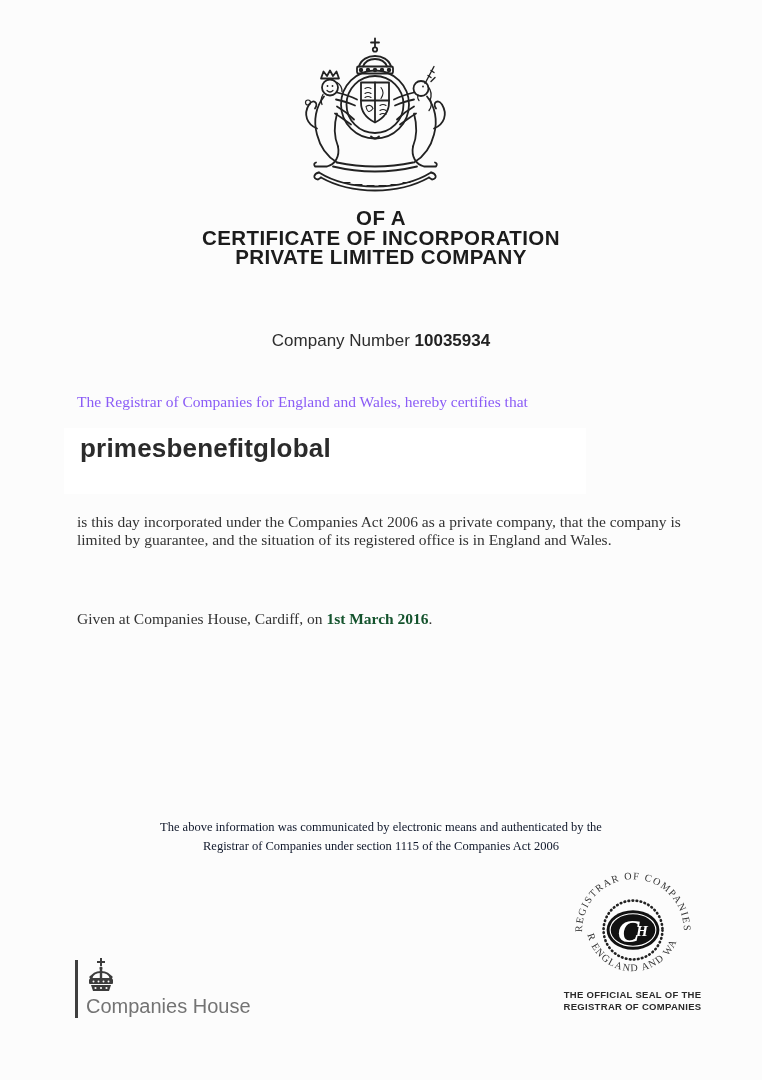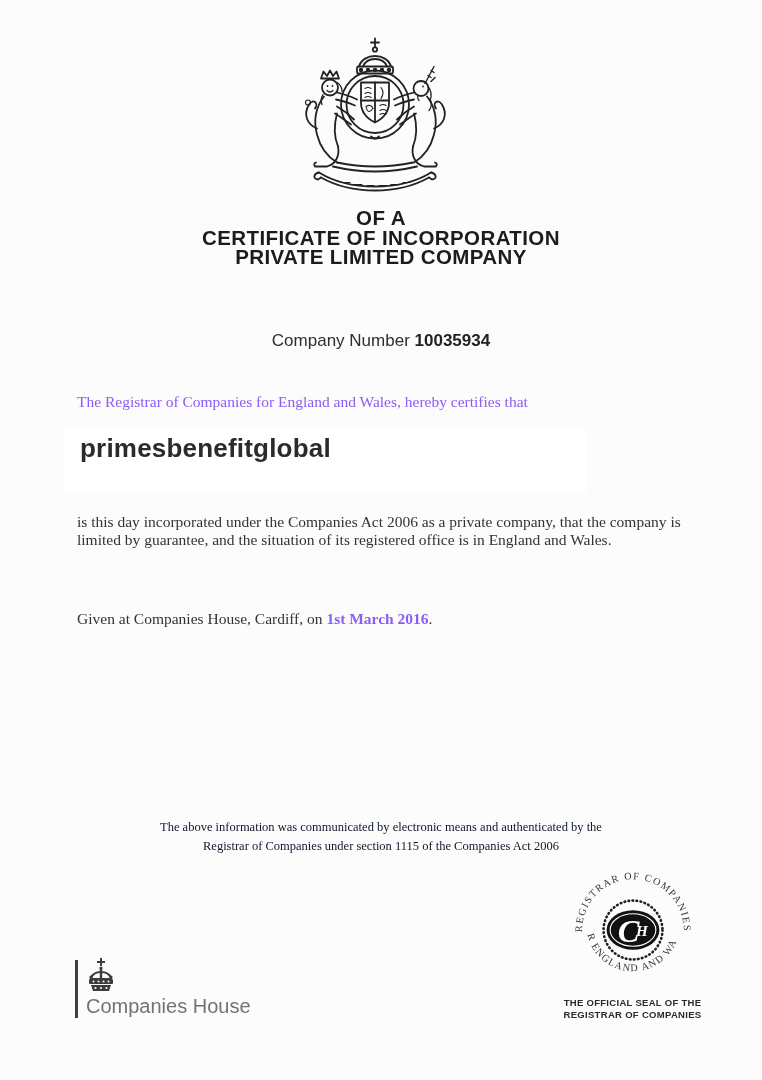--- a/index.html
+++ b/index.html
@@ -67,36 +67,36 @@
     line-height: 17.5px;
     color: #333;
   }
 
   
   .given-line {
     position: absolute; left: 77px; top: 610px;
     font-size: 15.5px;
     color: #333;
   }
-  .given-line .date { font-weight: bold; color: #8b5cf6; }
+  .given-line .date { font-weight: bold; color: #14532d; }
 
   
   .auth-block {
     position: absolute; top: 818px; left: 0; width: 762px;
     text-align: center;
     font-size: 12.5px;
     line-height: 19px;
     color: #0f172a;
   }
 
   
   .seal { position: absolute; left: 560px; top: 867px; width: 145px; }
   .seal svg { display: block; margin: 0 auto; }
   .seal-caption {
-    margin-top: 8px;
+    margin-top: 0;
     text-align: center;
     font-family: "Liberation Sans", sans-serif;
     font-weight: bold;
     font-size: 9.5px;
     line-height: 12px;
     letter-spacing: 0.3px;
     color: #2a2a2a;
   }
 
   

